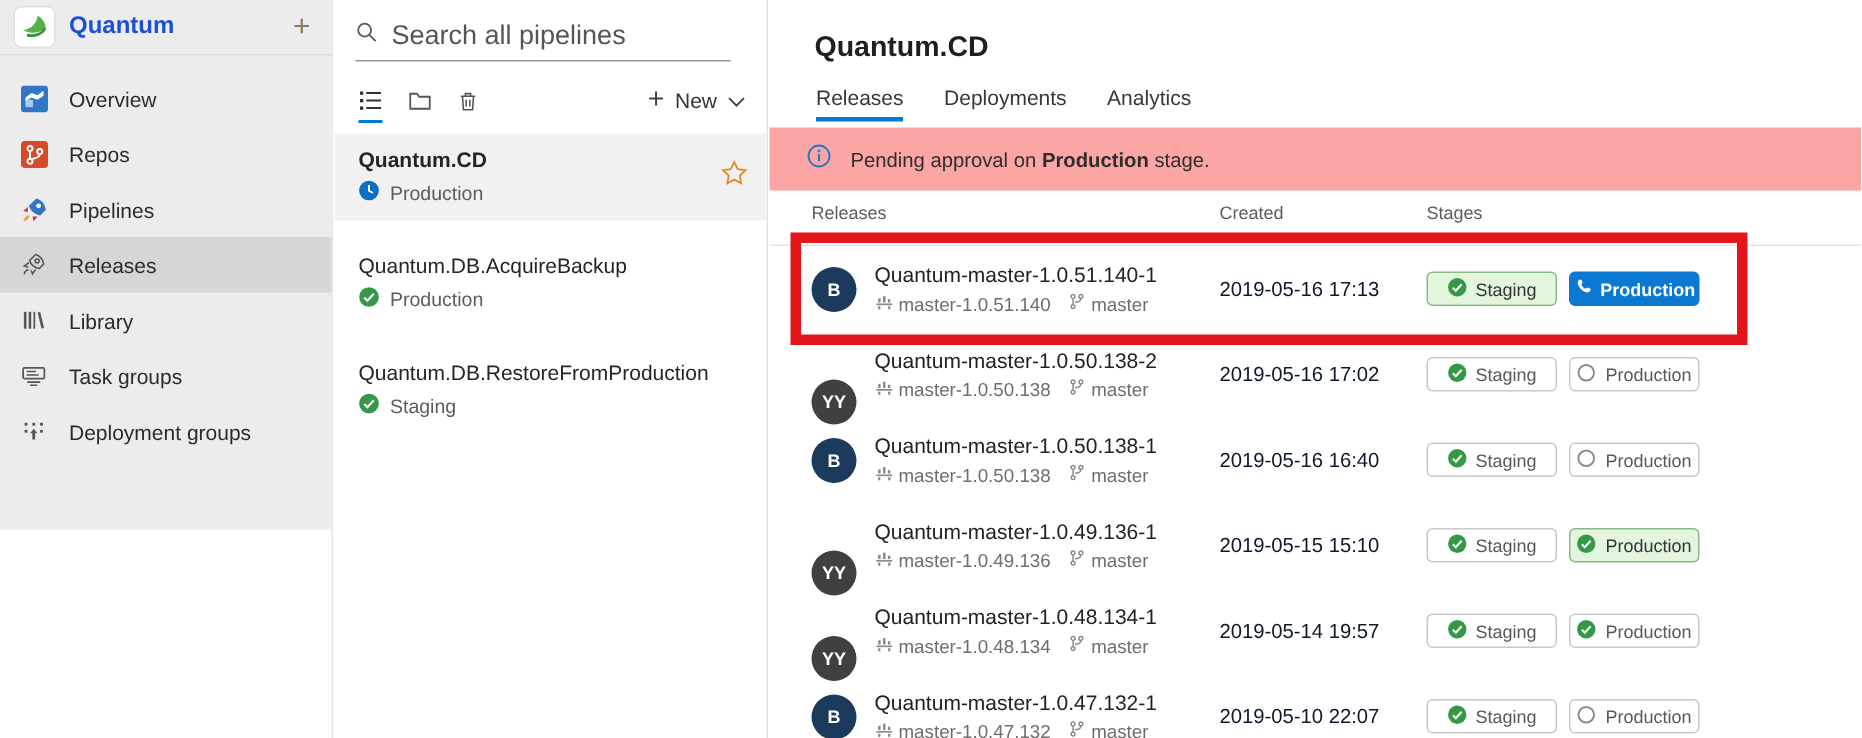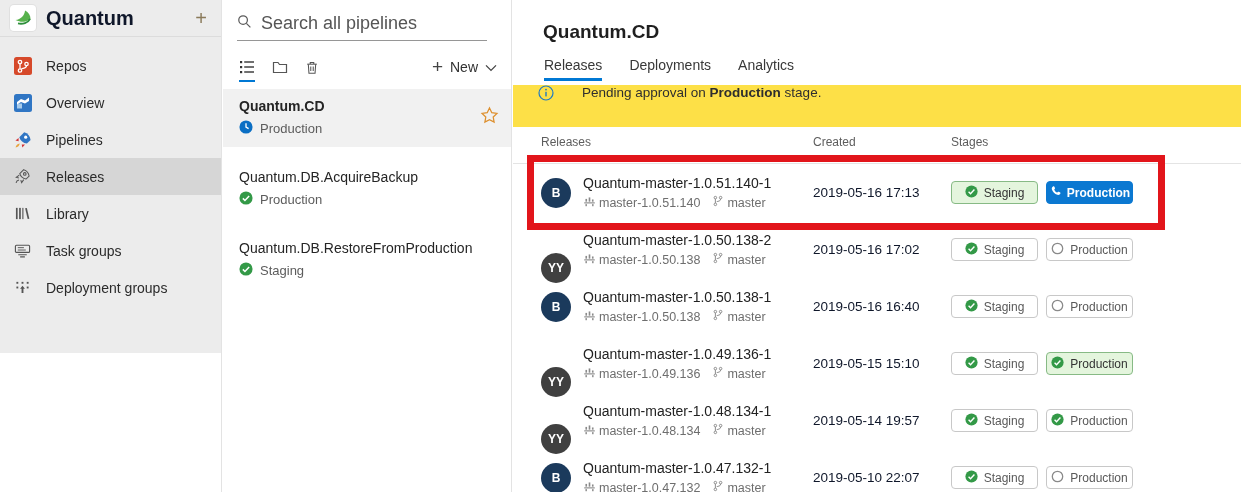--- a/index.html
+++ b/index.html
@@ -4,21 +4,21 @@
 <style>
   * { margin:0; padding:0; box-sizing:border-box; }
   html,body { width:1241px; height:492px; background:#fff; font-family:"Liberation Sans", sans-serif; }
   #app { position:relative; width:1241px; height:492px; overflow:hidden; background:#fff; }
 
   
   .sidebar { position:absolute; left:0; top:0; width:222px; height:492px; border-right:1px solid #e3e3e3; background:#fff; }
   .sidebar-gray { background:#ececec; height:353px; }
   .proj-header { height:37px; display:flex; align-items:center; padding:0 14px 0 10px; border-bottom:1px solid #dcdcdc; }
   .proj-logo { width:26px; height:26px; background:#fff; border-radius:4px; display:flex; align-items:center; justify-content:center; margin-right:10px; box-shadow:0 0 0 1px #e0e0e0; }
-  .proj-name { font-size:20px; font-weight:bold; color:#0f172a; flex:1; }
+  .proj-name { font-size:16px; font-weight:bold; color:#1d4ed8; flex:1; }
   .proj-add { font-size:20px; font-weight:300; color:#8a7a5a; cursor:pointer; line-height:1; }
   .nav { padding-top:10px; }
   .nav-item { height:37px; display:flex; align-items:center; gap:14px; padding-left:13px; font-size:14px; color:#2b2b2b; cursor:pointer; }
   .nav-item.selected { background:#d6d6d6; }
   .nav-ic { width:19px; display:flex; justify-content:center; }
 
   
   .panel { position:absolute; left:223px; top:0; width:289px; height:492px; background:#fff; border-right:1px solid #e3e3e3; }
   .search-row { margin:13px 24px 0 14px; display:flex; align-items:center; gap:9px; border-bottom:1px solid #969696; padding-bottom:6px; }
   .search-row input { border:none; outline:none; background:transparent; font-size:18px; color:#333; width:100%; font-family:"Liberation Sans",sans-serif; }
@@ -37,21 +37,21 @@
   .pipe-name { font-size:14px; color:#252525; }
   .pipe-item.selected .pipe-name { font-weight:bold; }
   .pipe-status { margin-top:6px; display:flex; align-items:center; gap:7px; font-size:13px; color:#5c5c5c; }
 
   
   .main { position:absolute; left:513px; top:0; width:728px; height:492px; background:#fff; }
   .main-title { padding:21px 0 0 30px; font-size:19px; font-weight:bold; color:#1f1f1f; }
   .tabs { margin:14px 0 0 31px; display:flex; gap:27px; }
   .tab { font-size:14px; color:#383838; padding-bottom:8px; cursor:pointer; }
   .tab.selected { border-bottom:3px solid #0078d4; padding-bottom:5px; }
-  .banner { margin-top:4px; height:42px; background:#fde047; display:flex; padding-left:25px; gap:28px; }
+  .banner { margin-top:4px; height:42px; background:#fca5a5; display:flex; align-items:center; padding-left:25px; gap:13px; }
   .banner-text { font-size:13.5px; color:#2e2e2e; }
   .banner-text b { font-weight:bold; }
 
   .thead { margin-top:8px; height:29px; display:flex; align-items:flex-start; padding-left:28px; border-bottom:1px solid #e4e4e4; font-size:12px; color:#5d5d5d; }
   .col1 { width:260px; } .col2 { width:150px; padding-left:12px; } .col3 { flex:1; }
   .trow { height:57px; display:flex; align-items:center; padding-left:28px; }
   .avatar { width:30px; height:30px; border-radius:50%; color:#fff; font-size:12px; font-weight:bold; display:flex; align-items:center; justify-content:center; margin-right:12px; flex:0 0 auto; }
   .av-navy { background:#1b3a5c; } .av-green { background:#404040;margin-top:36px; }
   .rel-block { width:218px; overflow:hidden; }
   .rel-name { font-size:14px; color:#222; white-space:nowrap; }
@@ -80,40 +80,40 @@
               <path d="M6 18.5 c5.5 1.2 12 -.5 14.5 -5.5" stroke="#2e8f3c" stroke-width="2.2" fill="none"></path>
             </svg>
         </span>
         <span class="proj-name">Quantum</span>
         <span class="proj-add">+</span>
       </div>
       <div class="nav">
         <div class="nav-item">
           <span class="nav-ic">
               <svg width="18" height="18" viewBox="0 0 18 18">
+                <rect width="18" height="18" rx="2.5" fill="#3076c4"></rect>
+                <rect x="3" y="9.5" width="5" height="5" fill="#a7cbec"></rect>
+                <path d="M3 8 l4 -3 4 1.5 4 -3 v3.4 l-4 2.6 -4 -1.5 -4 2.5z" fill="#fff"></path>
+              </svg>
+            </span>
+          <span>Overview</span>
+        </div>
+        <div class="nav-item">
+          <span class="nav-ic">
+              <svg width="18" height="18" viewBox="0 0 18 18">
                 <rect width="18" height="18" rx="2.5" fill="#d6492a"></rect>
                 <g fill="none" stroke="#fff" stroke-width="1.3">
                   <circle cx="6" cy="5" r="1.7"></circle>
                   <circle cx="12.5" cy="7" r="1.7"></circle>
                   <circle cx="6" cy="13.5" r="1.7"></circle>
                   <path d="M6 6.8 v4.9 M12.5 8.8 c0 2.6 -3.5 2.4 -5 3.2"></path>
                 </g>
               </svg>
             </span>
           <span>Repos</span>
-        </div>
-        <div class="nav-item">
-          <span class="nav-ic">
-              <svg width="18" height="18" viewBox="0 0 18 18">
-                <rect width="18" height="18" rx="2.5" fill="#3076c4"></rect>
-                <rect x="3" y="9.5" width="5" height="5" fill="#a7cbec"></rect>
-                <path d="M3 8 l4 -3 4 1.5 4 -3 v3.4 l-4 2.6 -4 -1.5 -4 2.5z" fill="#fff"></path>
-              </svg>
-            </span>
-          <span>Overview</span>
         </div>
         <div class="nav-item">
           <span class="nav-ic">
               <svg width="18" height="18" viewBox="0 0 18 18">
                 <path d="M10.2 1.3 c3.6 1 5.8 3.8 6.4 7.6 l-3.7 3.7 c-3.7 -.6 -6.5 -2.8 -7.6 -6.4z" fill="#3076c4"></path>
                 <circle cx="11.7" cy="6.2" r="1.6" fill="#fff"></circle>
                 <path d="M4.6 7 L1.4 9.6 l3.2 .7z M11 13.4 l-2.6 3.2 -.7 -3.2z" fill="#d13438"></path>
                 <path d="M1.6 16.4 c.4 -2.2 1.9 -3.7 4.1 -3.9 -.2 2.2 -1.8 3.7 -4.1 3.9z" fill="#e8a33d"></path>
               </svg>
             </span>

